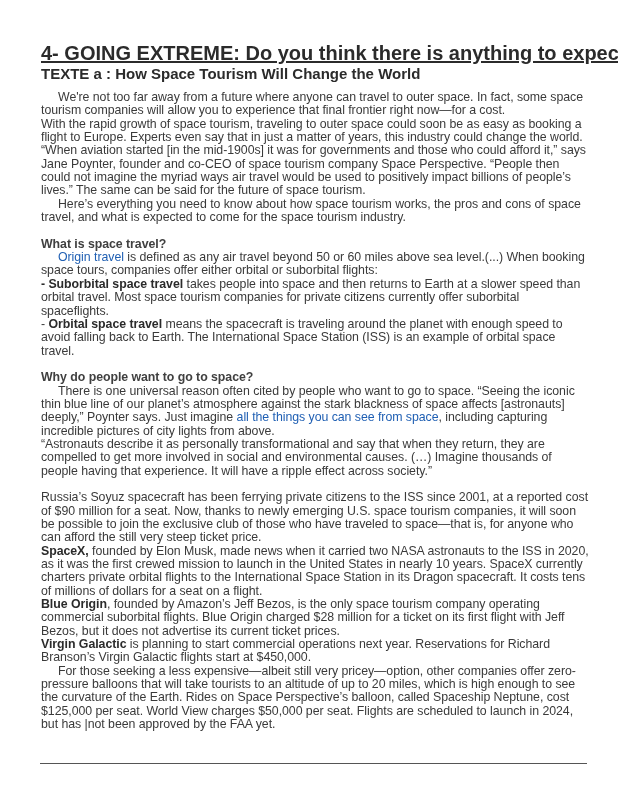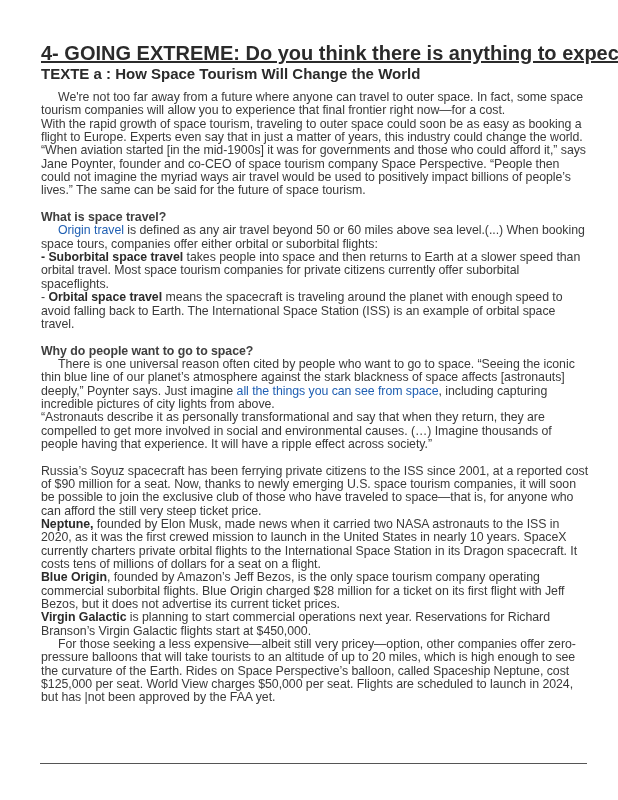--- a/index.html
+++ b/index.html
@@ -61,37 +61,38 @@
 </head>
 <body>
 
 <div class="page">
   <h1 class="title">4- GOING EXTREME: Do you think there is anything to expect from Space Tourism?</h1>
   <h2 class="subtitle">TEXTE a : How Space Tourism Will Change the World</h2>
 
   <div class="body" style="margin-top:9px;">
     <p class="p indent">We're not too far away from a future where anyone can travel to outer space. In fact, some space tourism companies will allow you to experience that final frontier right now—for a cost.</p>
     <p class="p">With the rapid growth of space tourism, traveling to outer space could soon be as easy as booking a flight to Europe. Experts even say that in just a matter of years, this industry could change the world. “When aviation started [in the mid-1900s] it was for governments and those who could afford it,” says Jane Poynter, founder and co-CEO of space tourism company Space Perspective. “People then could not imagine the myriad ways air travel would be used to positively impact billions of people’s lives.” The same can be said for the future of space tourism.</p>
+    <p class="p indent">Here’s everything you need to know about how space tourism works, the pros and cons of space travel, and what is expected to come for the space tourism industry.</p>
 
     <div class="gap"></div>
 
     <p class="p h">What is space travel?</p>
     <p class="p indent"><span class="link">Origin travel</span><span> is defined as any air travel beyond 50 or 60 miles above sea level.(...) When booking space tours, companies offer either orbital or suborbital flights:</span></p>
     <p class="p"><b>- Suborbital space travel</b><span> takes people into space and then returns to Earth at a slower speed than orbital travel. Most space tourism companies for private citizens currently offer suborbital spaceflights.</span></p>
     <p class="p"><span>- </span><b>Orbital space travel</b><span> means the spacecraft is traveling around the planet with enough speed to avoid falling back to Earth. The International Space Station (ISS) is an example of orbital space travel.</span></p>
 
     <div class="gap"></div>
 
     <p class="p h">Why do people want to go to space?</p>
     <p class="p indent"><span>There is one universal reason often cited by people who want to go to space. “Seeing the iconic thin blue line of our planet’s atmosphere against the stark blackness of space affects [astronauts] deeply,” Poynter says. Just imagine </span><span class="link">all the things you can see from space</span><span>, including capturing incredible pictures of city lights from above.</span></p>
     <p class="p">“Astronauts describe it as personally transformational and say that when they return, they are compelled to get more involved in social and environmental causes. (…) Imagine thousands of people having that experience. It will have a ripple effect across society.”</p>
 
     <div class="gap"></div>
 
     <p class="p">Russia’s Soyuz spacecraft has been ferrying private citizens to the ISS since 2001, at a reported cost of $90 million for a seat. Now, thanks to newly emerging U.S. space tourism companies, it will soon be possible to join the exclusive club of those who have traveled to space—that is, for anyone who can afford the still very steep ticket price.</p>
-    <p class="p"><b>Neptune,</b><span> founded by Elon Musk, made news when it carried two NASA astronauts to the ISS in 2020, as it was the first crewed mission to launch in the United States in nearly 10 years. SpaceX currently charters private orbital flights to the International Space Station in its Dragon spacecraft. It costs tens of millions of dollars for a seat on a flight.</span></p>
+    <p class="p"><b>SpaceX,</b><span> founded by Elon Musk, made news when it carried two NASA astronauts to the ISS in 2020, as it was the first crewed mission to launch in the United States in nearly 10 years. SpaceX currently charters private orbital flights to the International Space Station in its Dragon spacecraft. It costs tens of millions of dollars for a seat on a flight.</span></p>
     <p class="p"><b>Blue Origin</b><span>, founded by Amazon’s Jeff Bezos, is the only space tourism company operating commercial suborbital flights. Blue Origin charged $28 million for a ticket on its first flight with Jeff Bezos, but it does not advertise its current ticket prices.</span></p>
     <p class="p"><b>Virgin Galactic</b><span> is planning to start commercial operations next year. Reservations for Richard Branson’s Virgin Galactic flights start at $450,000.</span></p>
     <p class="p indent">For those seeking a less expensive—albeit still very pricey—option, other companies offer zero-pressure balloons that will take tourists to an altitude of up to 20 miles, which is high enough to see the curvature of the Earth. Rides on Space Perspective’s balloon, called Spaceship Neptune, cost $125,000 per seat. World View charges $50,000 per seat. Flights are scheduled to launch in 2024, but has |not been approved by the FAA yet.</p>
   </div>
 </div>
 
 <div class="rule"></div>
 
 </body></html>

